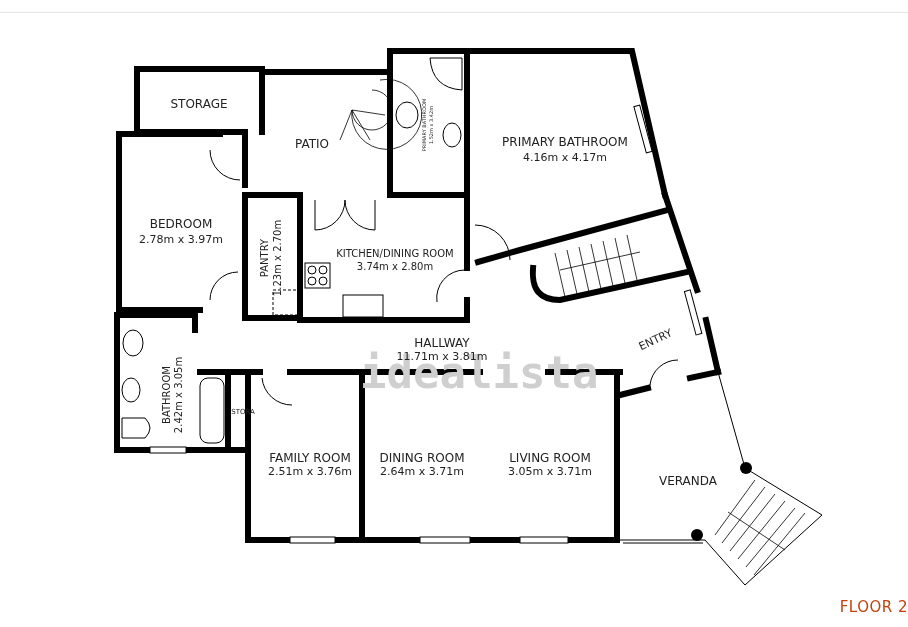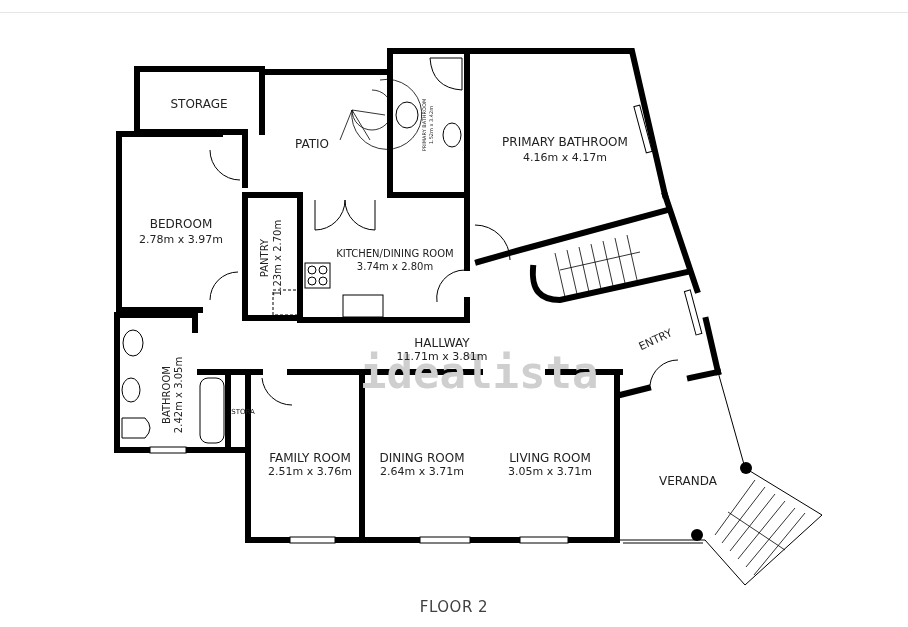--- a/index.html
+++ b/index.html
@@ -1,21 +1,21 @@
 <!DOCTYPE html>
 <html><head>
 <meta charset="utf-8">
 <style>
   html, body { margin: 0; padding: 0; background: #ffffff; }
   body { width: 908px; height: 627px; position: relative; overflow: hidden; font-family: "DejaVu Sans", sans-serif; }
   .topline { position: absolute; left: 0; top: 12px; width: 908px; height: 1px; background: #e6e6e6; }
   svg#plan { position: absolute; left: 0; top: 0; }
   .lbl { font-family: "DejaVu Sans", sans-serif; fill: #222; }
   .wm { font-family: "DejaVu Sans Mono", monospace; fill: #cfcfcf; font-weight: bold; }
-  .floor-title { position: absolute; left: 0; width: 908px; top: 598px; text-align: center; font-size: 15px; color: #404040; letter-spacing: 0.5px; }
+  .floor-title { position: absolute; left: 0; width: 908px; top: 598px; text-align: right; font-size: 15px; color: #c2410c; letter-spacing: 0.5px; }
 </style>
 </head>
 <body>
 
 <div class="topline"></div>
 
 <svg id="plan" width="908" height="627" viewBox="0 0 908 627">
 
   <g stroke="#000" stroke-width="6" fill="none" stroke-linecap="square">
 

